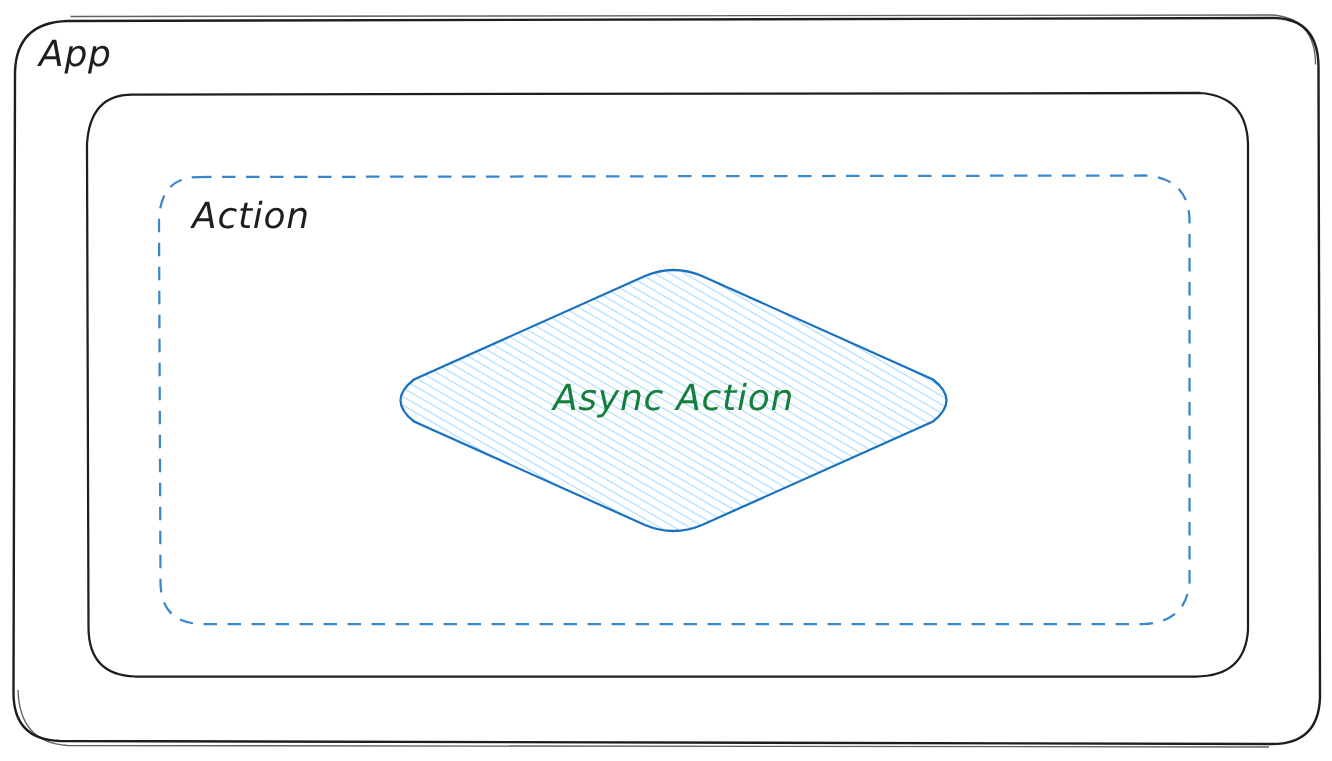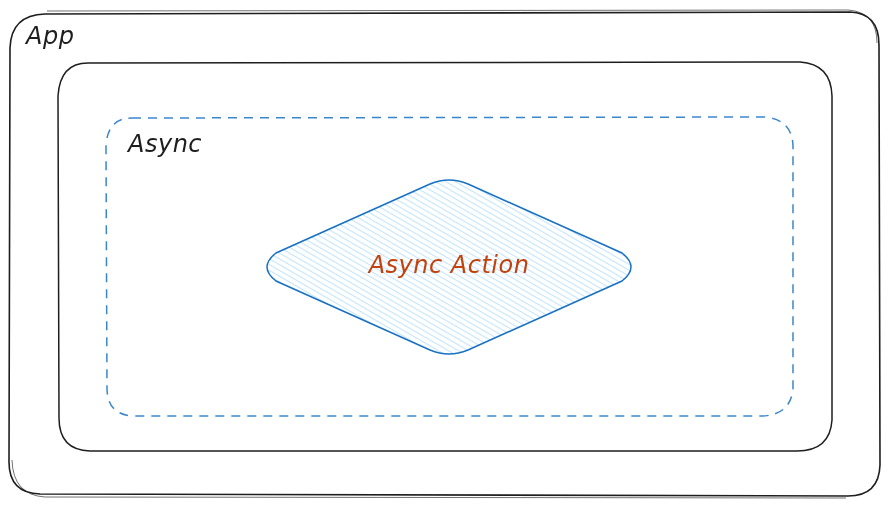--- a/index.html
+++ b/index.html
@@ -31,21 +31,21 @@
     }
     .label-app { left: 26px; top: 22px; font-size: 24px; }
     .label-suspense { left: 78px; top: 73px; font-size: 24px; }
     .label-child { left: 128px; top: 130px; font-size: 24px; }
     .label-async {
       left: 264px;
       width: 370px;
       top: 251px;
       text-align: center;
       font-size: 24px;
-      color: #c2410c;
+      color: #15803d;
     }
   </style>
 </head>
 <body>
 
 <div class="canvas">
   <svg class="shapes" width="888" height="507" viewBox="0 0 888 507">
     <defs>
       <pattern id="hatch" patternUnits="userSpaceOnUse" width="5" height="5" patternTransform="rotate(-60)">
         <line x1="0" y1="0" x2="0" y2="5" stroke="#a5d8ff" stroke-width="1.4"></line>
@@ -65,15 +65,15 @@
     <g>
       <path d="M 132 118 L 764 117 Q 792 119 793 146 L 793 388 Q 791 415 762 416 L 134 416 Q 107 415 107 388 L 106 145 Q 108 118 132 118 Z" fill="none" stroke="#1971c2" stroke-width="1.5" stroke-dasharray="9 7" opacity="0.85"></path>
     </g>
 
     <g>
       <path d="M 430 184 Q 449 176 468 184 L 622 253 Q 640 267 622 281 L 468 350 Q 449 358 430 350 L 276 281 Q 258 267 276 253 Z" fill="url(#hatch)" stroke="#1971c2" stroke-width="1.5"></path>
     </g>
   </svg>
 
   <div class="label label-app">App</div>
-  <div class="label label-child">Async</div>
+  <div class="label label-child">Action</div>
   <div class="label label-async">Async Action</div>
 </div>
 
 </body></html>

